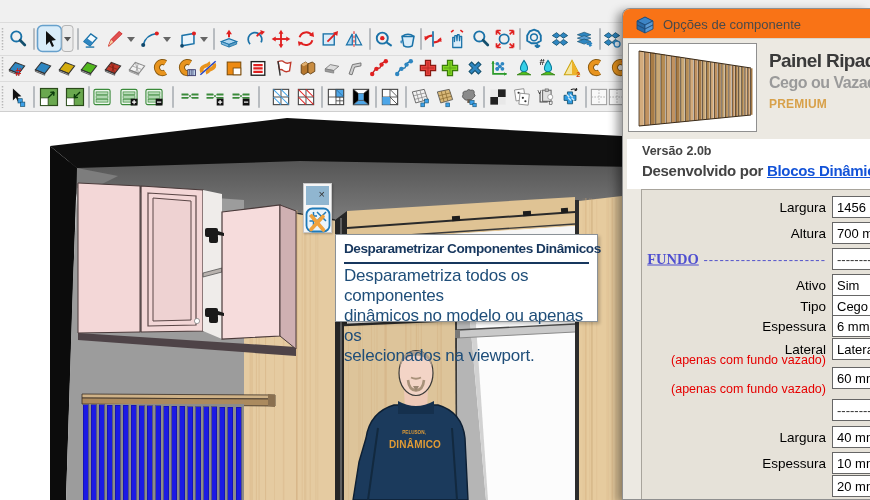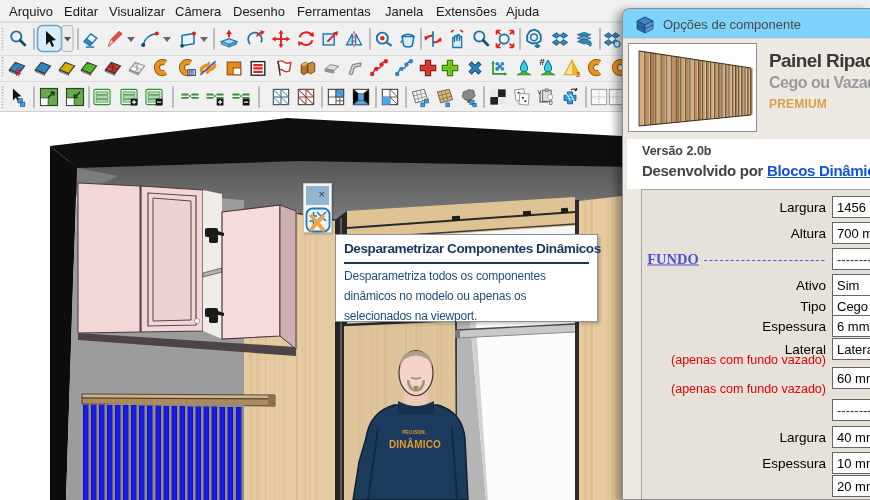--- a/index.html
+++ b/index.html
@@ -7,54 +7,43 @@
 #menubar span{position:absolute;top:4px}
 #toolbars{position:absolute;left:0;top:22px;width:870px;height:90px;background:#f0f0f0}
 .rowline{position:absolute;left:0;width:870px;height:1px;background:#dcdcdc}
 #vp{position:absolute;left:0;top:112px;width:622px;height:388px;background:#fff}
 #minibar{position:absolute;left:303px;top:183px;width:29px;height:50px;background:#f6f6f6;border:1px solid #c8c8c8;box-shadow:1px 1px 2px rgba(0,0,0,.25)}
 #minibar .tb{position:absolute;left:2px;top:2px;width:23px;height:19px;background:#90b6d0;color:#333;font-size:11px;text-align:right;line-height:17px;padding-right:4px}
 #minibar .ic{position:absolute;left:1px;top:23px}
 #tooltip{position:absolute;left:335px;top:234px;width:263px;height:88px;background:#fff;border:1px solid #8a9197;box-shadow:2px 2px 3px rgba(0,0,0,.2)}
 #tooltip .tt{position:absolute;left:8px;top:6px;font-size:13.6px;font-weight:bold;color:#17375e;letter-spacing:-0.45px;white-space:nowrap}
 #tooltip .hr{position:absolute;left:8px;right:8px;top:27px;height:2px;background:#17375e}
-#tooltip .tb{position:absolute;left:8px;top:31px;font-size:12px;color:#1f4e79;line-height:20px;letter-spacing:-0.2px}
+#tooltip .tb{position:absolute;left:8px;top:31px;font-size:17px;color:#1f4e79;line-height:20px;letter-spacing:-0.2px}
 #dialog{position:absolute;left:622px;top:8px;width:248px;height:492px;background:#ece9e2;border:1px solid #8f8f8f;border-right:none;border-top-left-radius:8px;box-shadow:-5px 3px 10px rgba(0,0,0,.4);overflow:hidden}
-#dlgtitle{position:absolute;left:0;top:0;width:100%;height:30px;background:#7dd3fc;border-bottom:1px solid #d8d5cd}
+#dlgtitle{position:absolute;left:0;top:0;width:100%;height:30px;background:#f97316;border-bottom:1px solid #d8d5cd}
 #dlgtitle .t{position:absolute;left:40px;top:8px;font-size:13px;color:#4a4a4a}
 #dlgtitle svg{position:absolute;left:11px;top:4px}
 #thumb{position:absolute;left:5px;top:34px;width:129px;height:89px;background:#fff;border:1px solid #8f8f8f}
 .hdr1{position:absolute;left:146px;top:41px;font-size:19px;font-weight:bold;color:#3a3a3a;white-space:nowrap;letter-spacing:-0.6px}
 .hdr2{position:absolute;left:146px;top:65px;font-size:16px;font-weight:bold;color:#9a9a9a;white-space:nowrap;letter-spacing:-0.5px}
 .hdr3{position:absolute;left:146px;top:88px;font-size:12px;font-weight:bold;color:#d8a14a;letter-spacing:0.2px}
 #whiteband{position:absolute;left:4px;top:130px;width:244px;height:50px;background:#fff}
 #whiteband .v{position:absolute;left:15px;top:5px;font-size:12.5px;font-weight:bold;color:#444}
 #whiteband .d{position:absolute;left:15px;top:23px;font-size:15px;font-weight:bold;color:#444;white-space:nowrap;letter-spacing:-0.3px}
 #whiteband .d a{color:#1353d8;text-decoration:underline}
 #groupbox{position:absolute;left:18px;top:180px;width:234px;height:330px;background:#e6e2d9;border:1px solid #a8a49c}
 .flabel{position:absolute;right:44px;font-size:13.5px;color:#000;white-space:nowrap;transform:translateY(-50%)}
 .fred{position:absolute;right:44px;font-size:12.5px;color:#e60000;white-space:nowrap;transform:translateY(-50%)}
 .finput{position:absolute;left:832px;width:42px;height:22px;background:#fff;border:1px solid #666;font-size:13px;color:#000;padding:3px 0 0 4px;white-space:nowrap;overflow:hidden}
 .fdashinp{color:#333}
 .flink{font-family:"Liberation Serif",serif;font-size:14.5px;font-weight:bold;color:#4f4fd0;text-decoration:underline}
 .fdash{color:#5555cc;font-size:13px;letter-spacing:1px}
 </style></head>
 <body>
 <div id="page">
-<div id="menubar">
-<span style="left:9px">Arquivo</span>
-      <span style="left:64px">Editar</span>
-      <span style="left:109px">Visualizar</span>
-<span style="left:175px">Câmera</span>
-      <span style="left:233px">Desenho</span>
-      <span style="left:297px">Ferramentas</span>
-<span style="left:385px">Janela</span>
-      <span style="left:436px">Extensões</span>
-      <span style="left:506px">Ajuda</span>
-</div>
 <div id="toolbars">
 <div class="rowline" style="top:0"></div>
 <div class="rowline" style="top:33px"></div>
 <div class="rowline" style="top:59px"></div>
 <div class="rowline" style="top:89px;background:#cfcfcf"></div>
 <svg width="640" height="90" viewBox="0 22 640 90" style="position:absolute;left:0;top:0">
 <path d="M2.5 28 V50 M2.5 57 V78 M2.5 86 V108" stroke="#b8b8b8" stroke-width="1.5" stroke-dasharray="1.5 1.5"></path>
 <g transform="translate(18,39) scale(0.85) translate(-12,-12)">
           <circle cx="10" cy="9" r="6" fill="none" stroke="#1a72a8" stroke-width="2.2"></circle>
           <line x1="14.5" y1="13.5" x2="20" y2="19" stroke="#14506e" stroke-width="3.2" stroke-linecap="round"></line>

